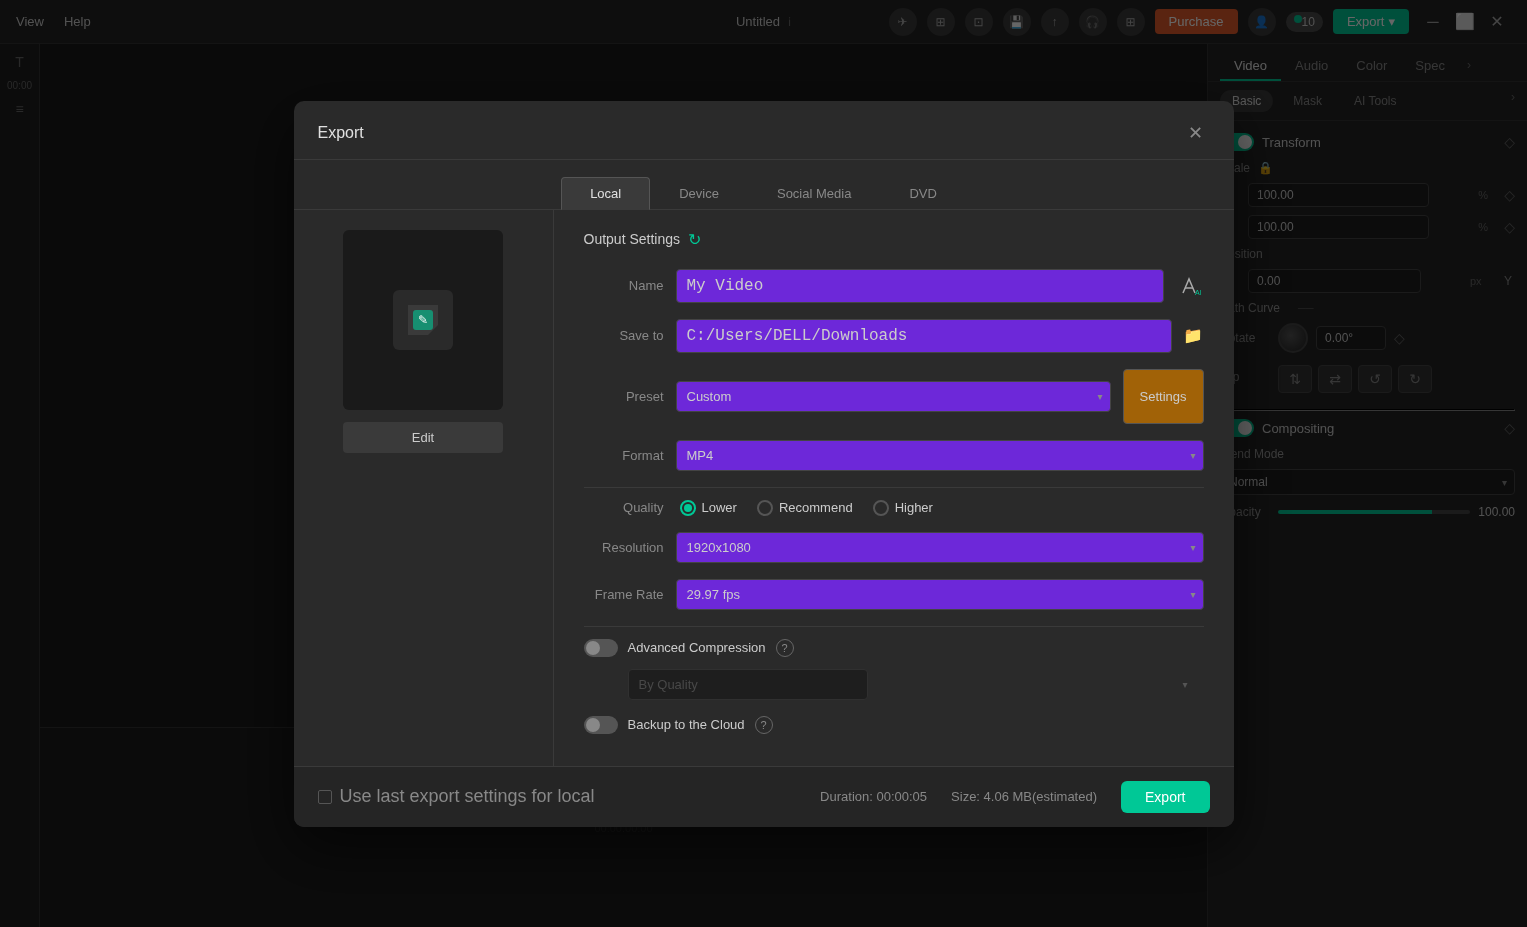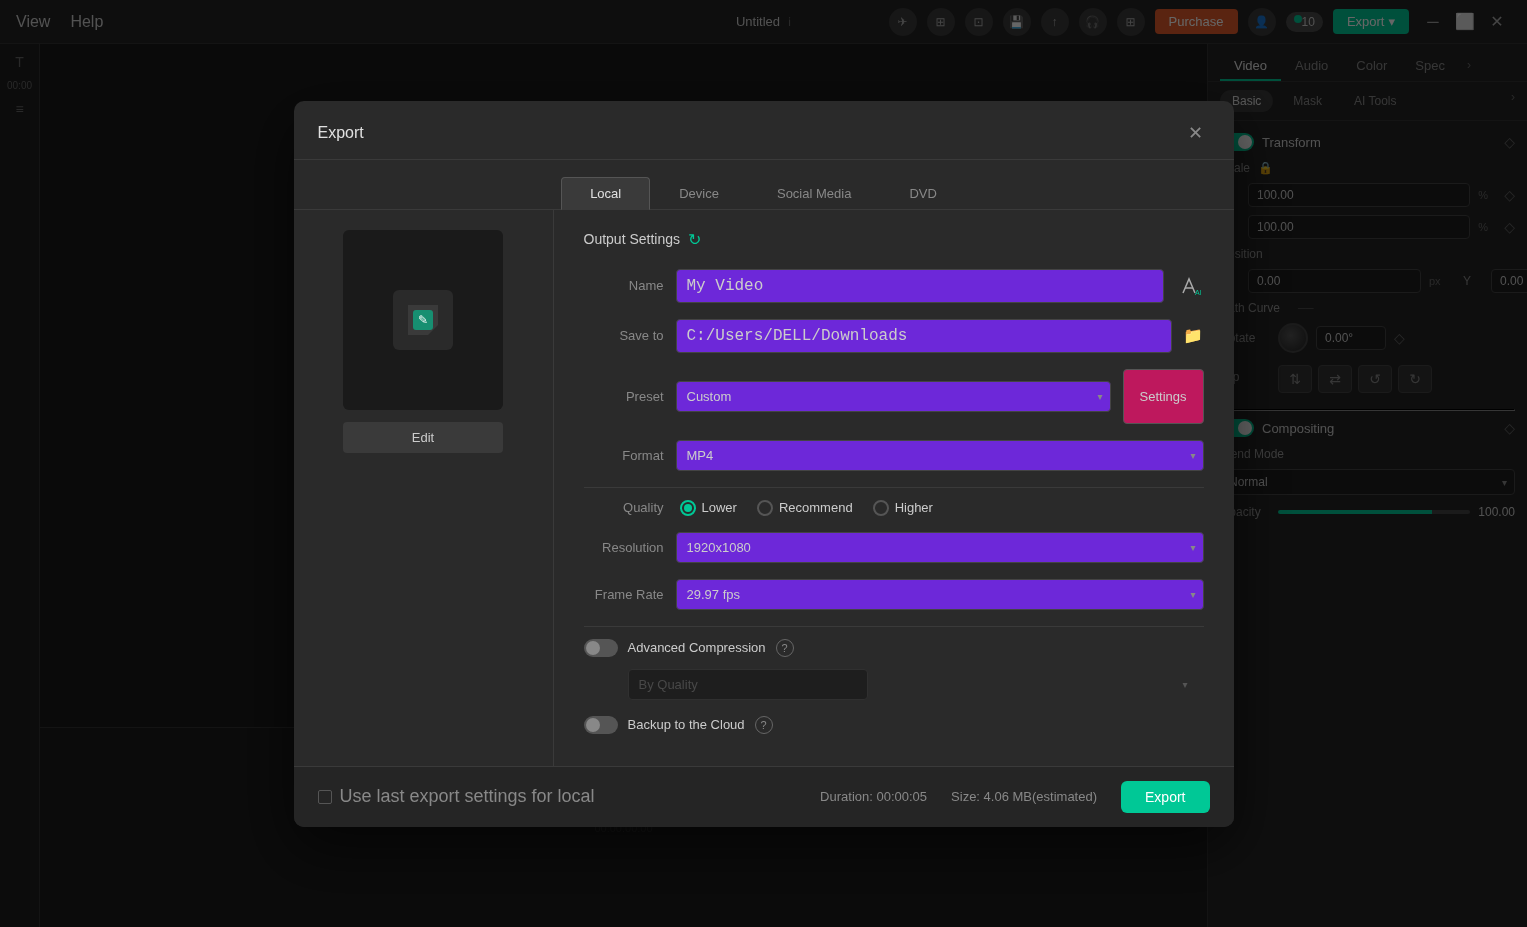--- a/index.html
+++ b/index.html
@@ -18,21 +18,21 @@
       background: #232323;
       height: 44px;
       display: flex;
       align-items: center;
       padding: 0 16px;
       gap: 20px;
       border-bottom: 1px solid #333;
       position: relative;
     }
     .top-bar-left { display: flex; gap: 20px; align-items: center; }
-    .top-bar-nav { color: #ccc; font-size: 16px; cursor: pointer; }
+    .top-bar-nav { color: #ccc; font-size: 13px; cursor: pointer; }
     .top-bar-center {
       position: absolute;
       left: 50%;
       transform: translateX(-50%);
       display: flex;
       align-items: center;
       gap: 8px;
       color: #ccc;
     }
     .top-bar-right {
@@ -216,21 +216,21 @@
     .field-label { color: #888; font-size: 12px; min-width: 20px; }
     .field-input {
       background: #1e1e1e;
       border: 1px solid #444;
       border-radius: 4px;
       color: #ccc;
       font-size: 12px;
       padding: 4px 8px;
       flex: 1;
     }
-    .field-unit { color: #666; font-size: 11px; min-width: 18px; }
+    .field-unit { color: #666; font-size: 11px; min-width: 18px; margin-left: 41px; }
     .blend-select {
       width: 100%;
       background: #1e1e1e;
       border: 1px solid #444;
       border-radius: 4px;
       color: #ccc;
       font-size: 12px;
       padding: 5px 8px;
       appearance: none;
     }
@@ -396,21 +396,21 @@
       cursor: pointer;
     }
     .select-arrow {
       position: absolute;
       right: 8px; top: 50%;
       transform: translateY(-50%);
       color: #888; font-size: 10px;
       pointer-events: none;
     }
     .settings-btn {
-      background: #be185d;
+      background: #a16207;
       border: 1px solid #555;
       color: #ccc;
       padding: 19px 16px;
       border-radius: 4px;
       font-size: 13px;
       cursor: pointer;
     }
 
     
     .quality-row {

